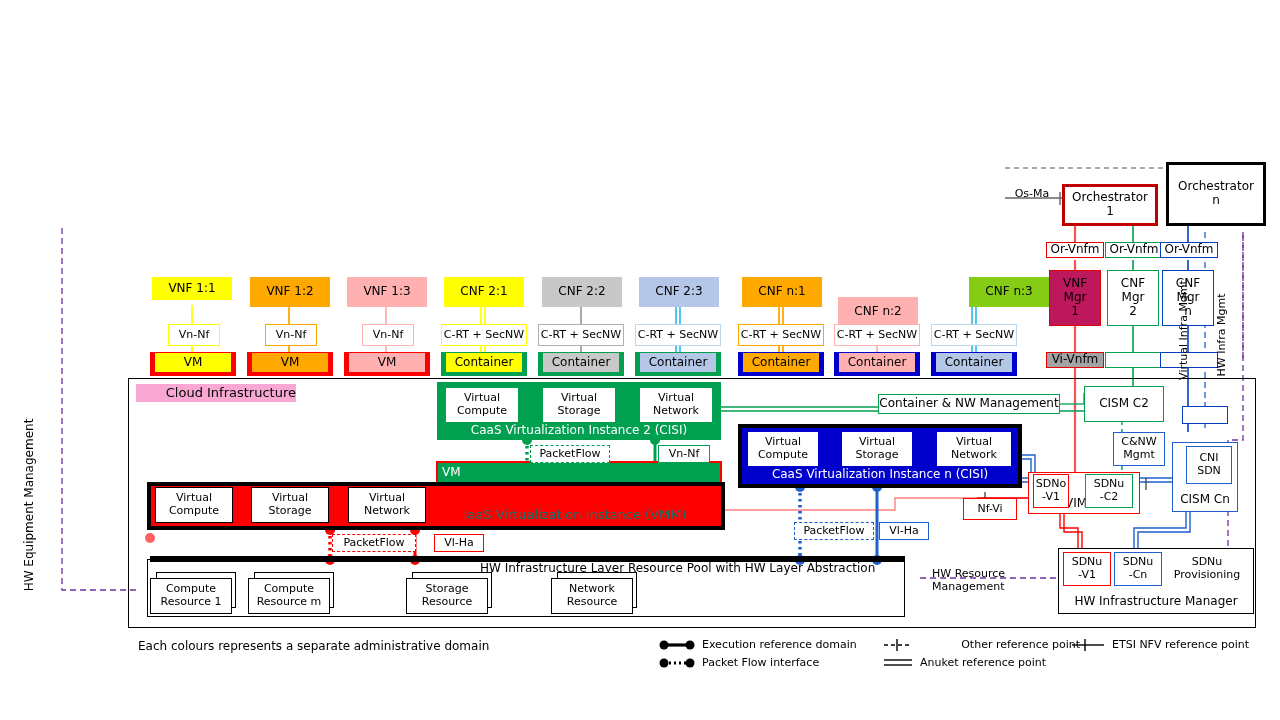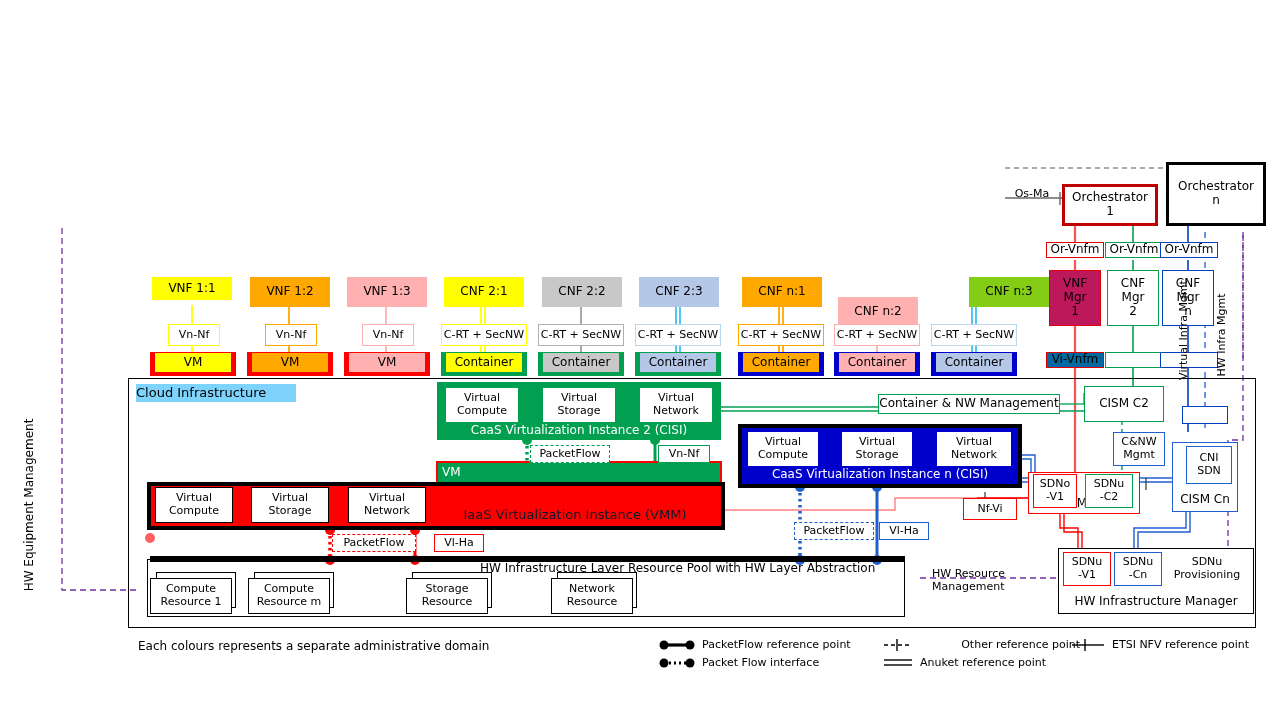--- a/index.html
+++ b/index.html
@@ -165,21 +165,21 @@
     <span>CNF</span>
     <span>Mgr</span>
     <span>2</span>
     </div>
   <div class="b t12" style="left:1162px;top:270px;width:52px;height:56px;border:1.6px solid #0040c0;background:#fff;flex-direction:column;">
     <span>CNF</span>
     <span>Mgr</span>
     <span>n</span>
     </div>
 
-  <div class="b t10" style="left:1046px;top:352px;width:58px;height:16px;border:1.4px solid #e00000;background:#0369a1;">
+  <div class="b t10" style="left:1046px;top:352px;width:58px;height:16px;border:1.4px solid #e00000;background:#a3a3a3;">
     <span>Vi-Vnfm</span>
     </div>
   <div class="b t10" style="left:1105px;top:352px;width:58px;height:16px;border:1.4px solid #00a050;background:#fff;"></div>
   <div class="b t10" style="left:1160px;top:352px;width:58px;height:16px;border:1.4px solid #0040c0;background:#fff;"></div>
   <div class="b t10" style="left:1182px;top:406px;width:46px;height:18px;border:1.4px solid #0040c0;background:#fff;"></div>
 
   <div class="b t11" style="left:1176px;top:260px;width:120px;height:16px;transform:rotate(-90deg);transform-origin:center;
               margin-left:-52px;margin-top:62px;">
     <span>Virtual Infra Mgmt</span>
     </div>
@@ -285,21 +285,21 @@
   <div class="b" style="left:834px;top:352px;width:86px;height:24px;background:#0000cc;"></div>
   <div class="b t12" style="left:839px;top:353px;width:76px;height:19px;background:#ffb0b0;">
     <span>Container</span>
     </div>
   <div class="b" style="left:931px;top:352px;width:86px;height:24px;background:#0000cc;"></div>
   <div class="b t12" style="left:936px;top:353px;width:76px;height:19px;background:#b4c7e7;">
     <span>Container</span>
     </div>
 
   <div class="b" style="left:128px;top:378px;width:1128px;height:250px;border:1.5px solid #000;background:transparent;"></div>
-  <div class="b t13" style="left:136px;top:384px;width:160px;height:18px;justify-content:flex-start;background:#7dd3fc;">
+  <div class="b t13" style="left:136px;top:384px;width:160px;height:18px;justify-content:flex-end;background:#f9a8d4;">
     <span>Cloud Infrastructure</span>
     </div>
 
   <div class="b" style="left:437px;top:382px;width:284px;height:58px;background:#00a050;"></div>
   <div class="b t11" style="left:446px;top:388px;width:72px;height:34px;background:#fff;border:1px solid #fff;flex-direction:column;">
     <span>Virtual</span>
     <span>Compute</span>
     </div>
   <div class="b t11" style="left:543px;top:388px;width:72px;height:34px;background:#fff;flex-direction:column;">
     <span>Virtual</span>
@@ -357,21 +357,21 @@
     <span>Compute</span>
     </div>
   <div class="b t11" style="left:251px;top:487px;width:78px;height:36px;background:#fff;border:1px solid #000;flex-direction:column;">
     <span>Virtual</span>
     <span>Storage</span>
     </div>
   <div class="b t11" style="left:348px;top:487px;width:78px;height:36px;background:#fff;border:1px solid #000;flex-direction:column;">
     <span>Virtual</span>
     <span>Network</span>
     </div>
-  <div class="b t13" style="left:430px;top:505px;width:290px;height:20px;color:#0f172a;">
+  <div class="b t13" style="left:430px;top:505px;width:290px;height:20px;color:#0f766e;">
     <span>IaaS Virtualization Instance (VMM)</span>
     </div>
 
   <div class="b t11" style="left:332px;top:534px;width:84px;height:18px;border:1.2px dashed #ff0000;background:#fff;">
     <span>PacketFlow</span>
     </div>
   <div class="b t11" style="left:434px;top:534px;width:50px;height:18px;border:1.2px solid #ff0000;background:#fff;">
     <span>Vl-Ha</span>
     </div>
   <div class="b t11" style="left:963px;top:498px;width:54px;height:22px;border:1.3px solid #ff0000;background:#fff;">
@@ -424,21 +424,21 @@
     <span>CISM Cn</span>
     </div>
   <div class="b t11" style="left:1186px;top:446px;width:46px;height:38px;border:1.3px solid #1f5fd0;background:#fff;flex-direction:column;">
     <span>CNI</span>
     <span>SDN</span>
     </div>
 
   <div class="b t12" style="left:1028px;top:472px;width:112px;height:42px;border:1.3px solid #ff0000;background:#fff;align-items:flex-end;padding-bottom:2px;">
     <span>VIMV1</span>
     </div>
-  <div class="b t11" style="left:1033px;top:474px;width:44px;height:34px;border:1.3px solid #ff0000;background:#fff;flex-direction:column;">
+  <div class="b t11" style="left:1033px;top:474px;width:36px;height:34px;border:1.3px solid #ff0000;background:#fff;flex-direction:column;">
     <span>SDNo</span>
     <span>-V1</span>
     </div>
   <div class="b t11" style="left:1085px;top:474px;width:48px;height:34px;border:1.3px solid #00a050;background:#fff;flex-direction:column;">
     <span>SDNu</span>
     <span>-C2</span>
     </div>
 
   <div class="b t12" style="left:1058px;top:548px;width:196px;height:66px;border:1.4px solid #000;background:#fff;align-items:flex-end;padding-bottom:4px;">
     <span>HW Infrastructure Manager</span>
@@ -454,21 +454,21 @@
   <div class="b t11" style="left:1165px;top:552px;width:84px;height:34px;background:#fff;flex-direction:column;">
     <span>SDNu</span>
     <span>Provisioning</span>
     </div>
 
   <div class="b t12" style="left:138px;top:638px;width:400px;height:18px;justify-content:flex-start;">
     <span>Each colours represents a separate administrative domain</span>
     </div>
 
   <div class="b t11" style="left:702px;top:637px;width:160px;height:16px;justify-content:flex-start;">
-    <span>PacketFlow reference point</span>
+    <span>Execution reference domain</span>
     </div>
   <div class="b t11" style="left:702px;top:655px;width:160px;height:16px;justify-content:flex-start;">
     <span>Packet Flow interface</span>
     </div>
   <div class="b t11" style="left:920px;top:637px;width:160px;height:16px;justify-content:flex-end;">
     <span>Other reference point</span>
     </div>
   <div class="b t11" style="left:920px;top:655px;width:160px;height:16px;justify-content:flex-start;">
     <span>Anuket reference point</span>
     </div>

